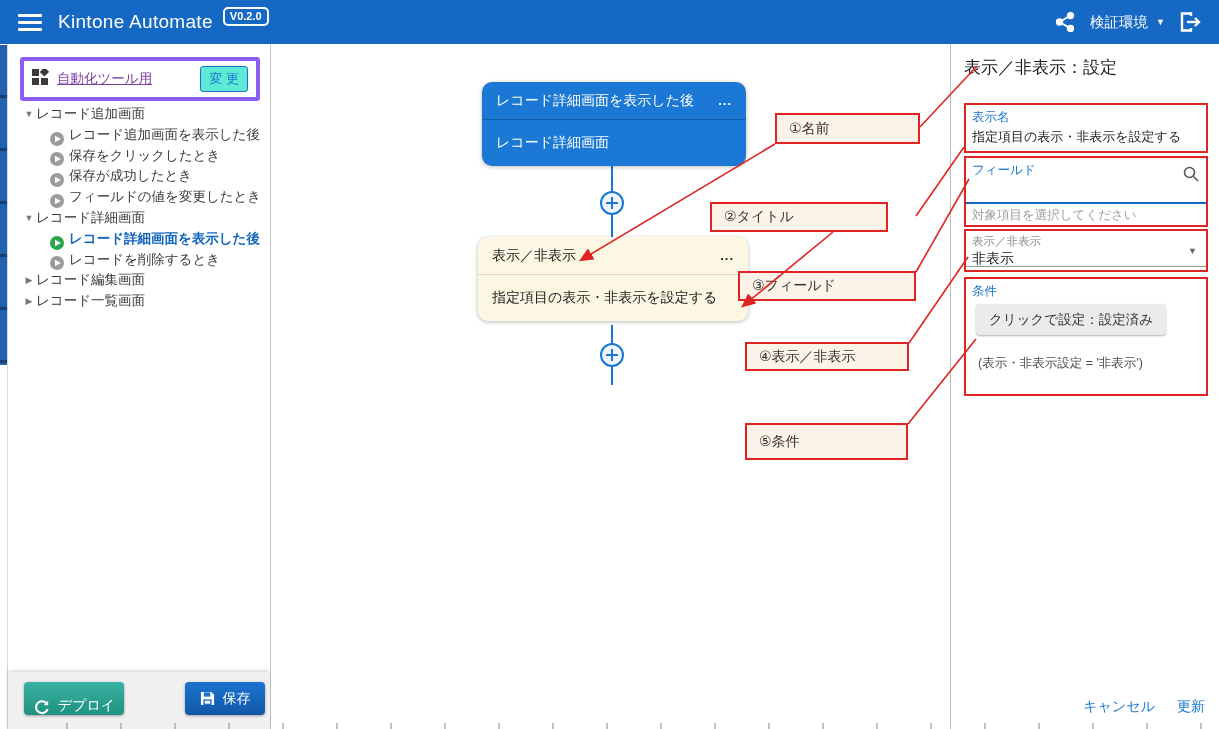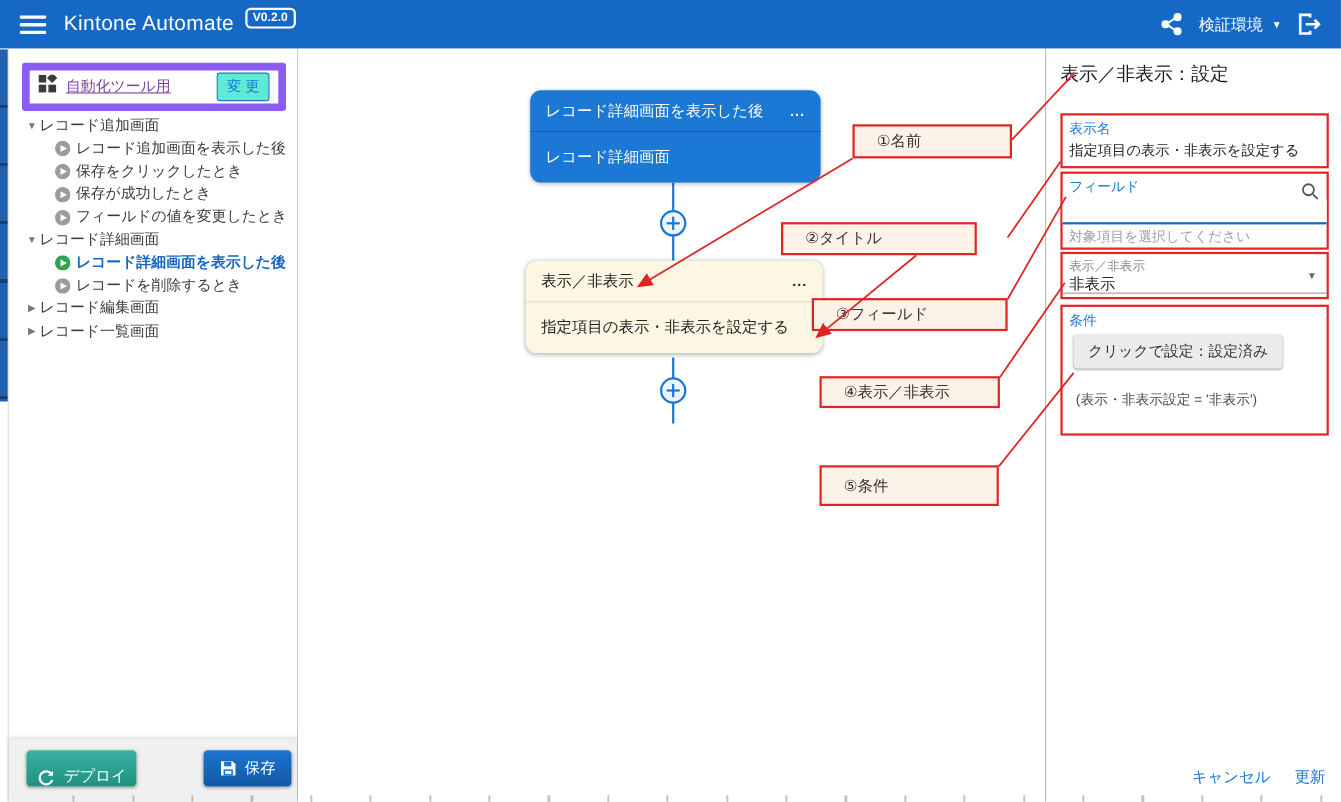--- a/index.html
+++ b/index.html
@@ -23,30 +23,30 @@
   .caret-down-white{font-size:9px;}
   .icon-btn{cursor:pointer;display:flex;align-items:center;}
 
   
   .left-strip{position:absolute;left:0;top:44px;width:8px;height:685px;background:#fff;border-right:1px solid #d8d8d8;}
   .left-strip .blue-seg{position:absolute;left:0;top:1px;width:7px;height:320px;
     background:repeating-linear-gradient(180deg,#2062ae 0 50px,#173f74 50px 53px);}
 
   
   .sidebar{position:absolute;left:8px;top:44px;width:263px;height:685px;background:#fff;border-right:1px solid #c9c9c9;}
-  .app-card{position:absolute;left:12px;top:13px;width:240px;height:44px;border:7px solid #8b5cf6;border-radius:3px;
+  .app-card{position:absolute;left:12px;top:13px;width:240px;height:44px;border:4px solid #8b5cf6;border-radius:3px;
     display:flex;align-items:center;padding:0 8px;}
   .app-card .app-ic{margin-right:8px;}
   .app-link{font-size:13.5px;color:var(--link-purple);text-decoration:underline;cursor:pointer;}
   .change-btn{margin-left:auto;border:1px solid var(--accent);color:var(--accent);background:#5eead4;border-radius:3px;
     font-size:13px;padding:3px 8px;cursor:pointer;font-family:inherit;}
   .tree{position:absolute;left:14px;top:60px;right:6px;font-size:13.5px;color:#3a3a3a;}
   .t-row{display:flex;align-items:flex-start;line-height:20.8px;cursor:pointer;}
   .t-row .tw{width:14px;flex:0 0 14px;font-size:9px;color:#777;text-align:center;line-height:20.8px;}
-  .t-ev{padding-left:28px;}
+  .t-ev{padding-left:28px;align-items:flex-end;}
   .t-ev svg{flex:0 0 14px;margin:3.5px 5px 0 0;}
   .t-sel{color:#1566c0;font-weight:bold;}
   .t-wrap{max-width:198px;}
   .side-footer{position:absolute;left:0;bottom:0;width:100%;height:57px;background:#f0f0f0;
     box-shadow:0 -1px 4px rgba(0,0,0,.18);}
   .deploy-btn{position:absolute;left:16px;top:10px;width:100px;height:33px;border:none;border-radius:4px;color:#fff;
     background:linear-gradient(180deg,var(--deploy1),var(--deploy2));font-size:14px;cursor:pointer;
     box-shadow:0 1px 3px rgba(0,0,0,.35);display:flex;align-items:flex-end;justify-content:center;gap:8px;font-family:inherit;}
   .save-btn{position:absolute;left:177px;top:10px;width:80px;height:33px;border:none;border-radius:4px;color:#fff;
     background:linear-gradient(180deg,#1b74d0,#1258a6);font-size:14px;cursor:pointer;
@@ -64,21 +64,21 @@
   .node-blue{left:211px;top:38px;width:264px;background:var(--node-blue);color:#fff;}
   .node-blue .nh{border-bottom:1px solid #1160ab;}
   .node-yellow{left:207px;top:193px;width:270px;background:var(--node-yellow);color:#222;}
   .node-yellow .nh{border-bottom:1px solid #ddd9c6;}
   .nh{display:flex;align-items:center;padding:0 14px;height:38px;font-size:14px;}
   .nb{display:flex;align-items:center;padding:0 14px;height:46px;font-size:14px;}
   .node-menu{margin-left:auto;font-weight:bold;letter-spacing:1px;font-size:13px;cursor:pointer;}
 
   
   .ann{position:absolute;background:var(--ann-bg);border:2px solid var(--red);display:flex;align-items:center;
-    padding-left:20px;font-size:14px;color:#333;z-index:20;}
+    padding-left:12px;font-size:14px;color:#333;z-index:20;}
 
   
   .panel{position:absolute;left:950px;top:44px;width:269px;height:685px;background:#fff;border-left:1px solid #bdbdbd;}
   .panel-title{position:absolute;left:13px;top:12px;font-size:17px;color:#1b1b1b;}
   .fbox{position:absolute;left:13px;width:244px;border:2px solid var(--red);background:#fff;}
   .fb-label-blue{font-size:12.5px;color:var(--accent);padding:4px 0 0 6px;}
   .fb-value{font-size:13px;color:#222;padding:2px 0 0 6px;}
   .box-name{top:59px;height:50px;}
   .box-field{top:112px;height:71px;}
   .box-field .search-ic{position:absolute;right:6px;top:7px;cursor:pointer;}

